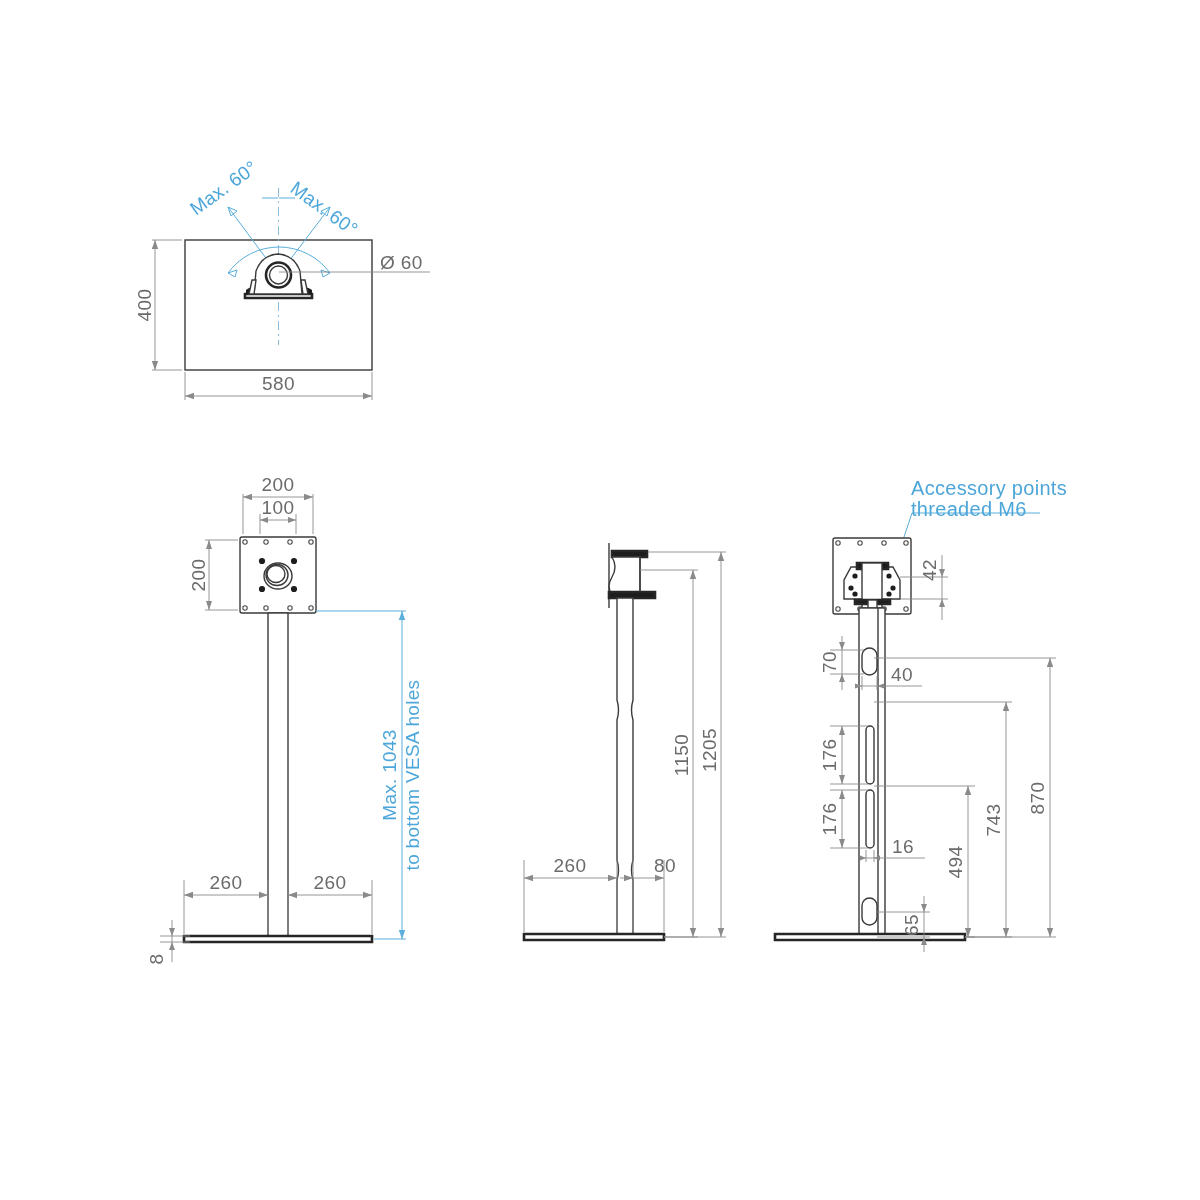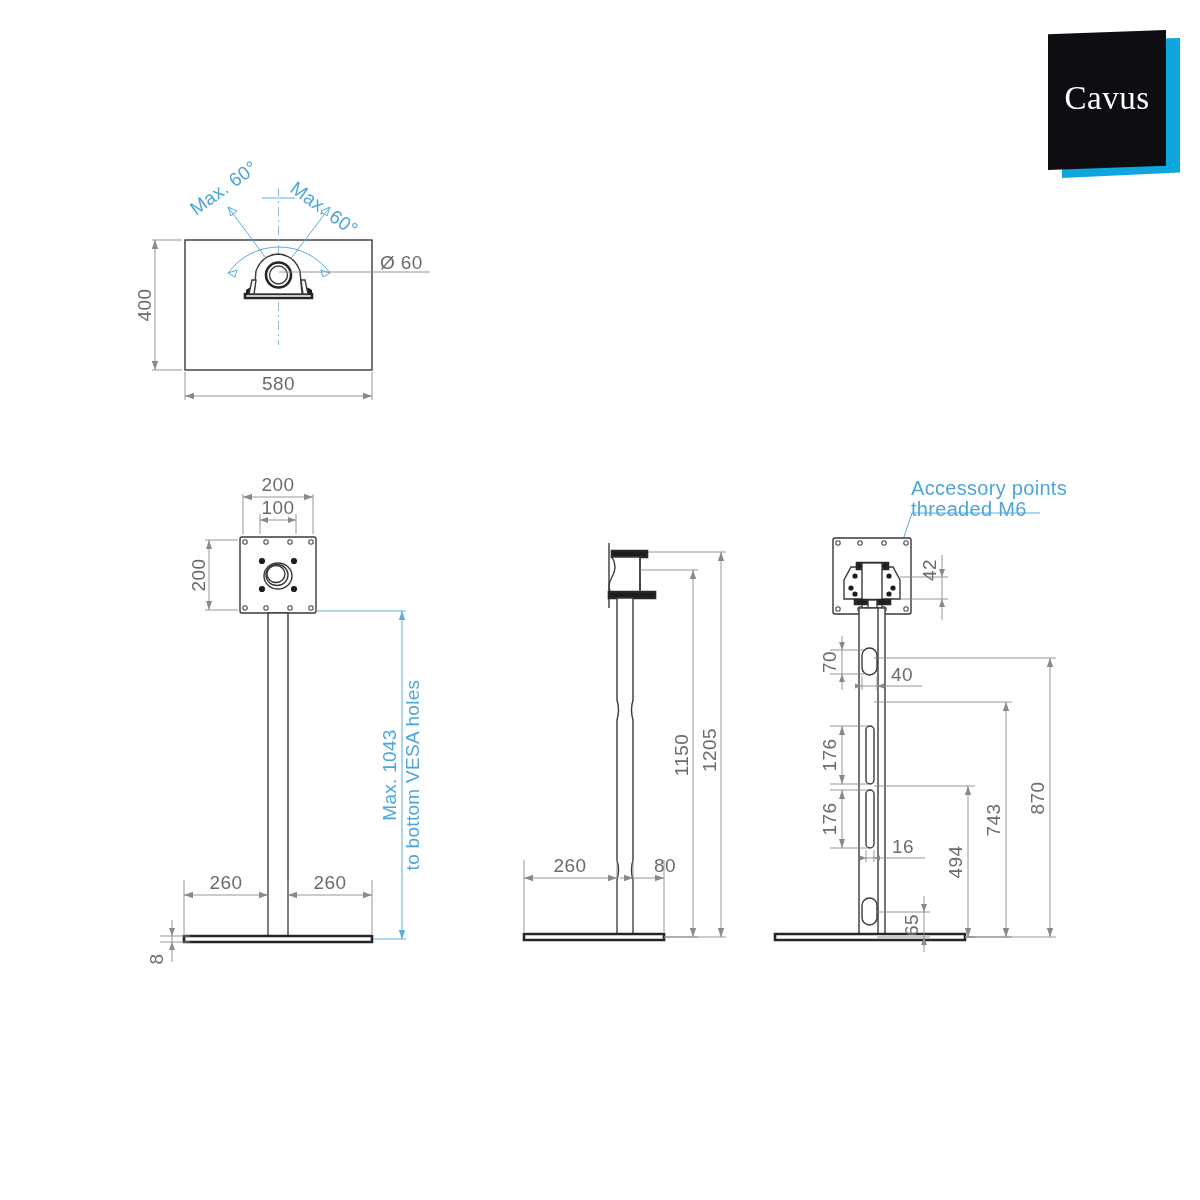--- a/index.html
+++ b/index.html
@@ -88,25 +88,20 @@
     font-family: "Liberation Serif", serif;
     font-size: 33px;
     letter-spacing: 0.5px;
   }
 </style>
 </head>
 <body>
 
 <div id="sheet">
 
-  <div id="logo">
-    <div class="cyan"></div>
-    <div class="black"></div>
-    <div class="word">Cavus</div>
-  </div>
 
   <svg class="drawing" viewBox="0 0 1200 1200">
 
     <g>
 
       <rect class="ln fillw" x="185" y="240" width="187" height="130"></rect>
 
       <line class="cen" x1="278.5" y1="188" x2="278.5" y2="345"></line>
 
       <path class="dimb" d="M 228 273 A 63 63 0 0 1 330 273"></path>

